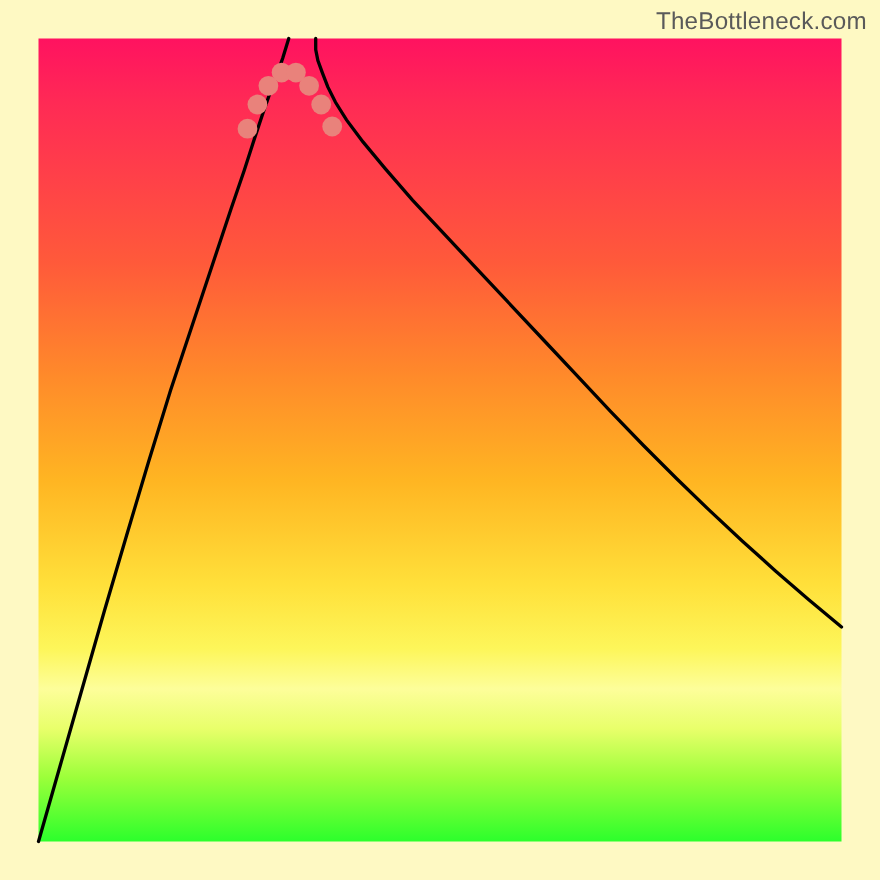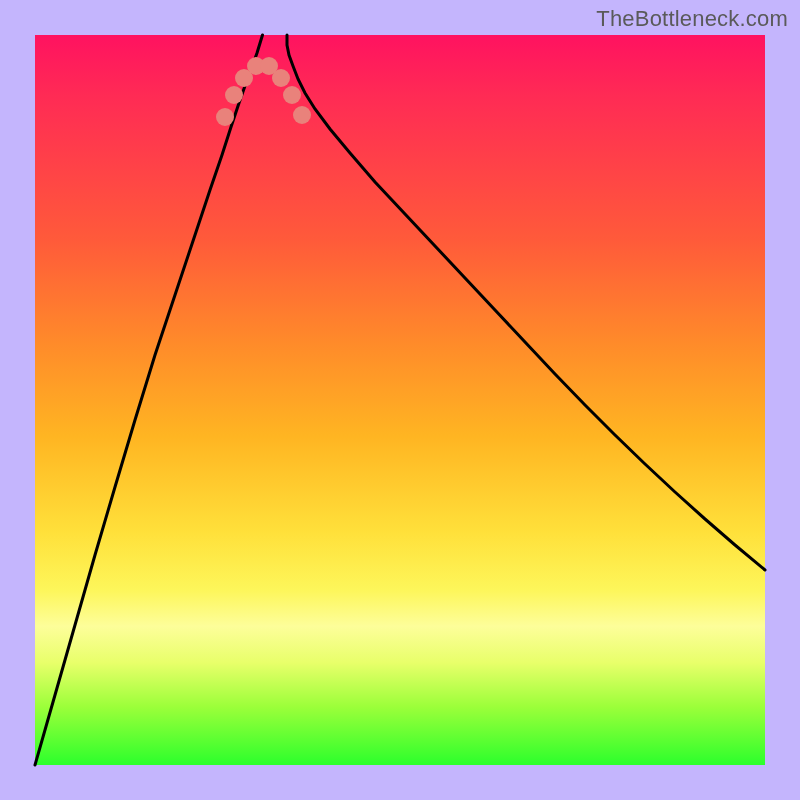--- a/index.html
+++ b/index.html
@@ -10,21 +10,21 @@
     background: #000;
     overflow: hidden;
     font-family: Arial, Helvetica, sans-serif;
   }
   .frame {
     position: absolute;
     left: 0;
     top: 0;
     width: 800px;
     height: 800px;
-    background: #c4b5fd;
+    background: #fef9c3;
   }
   .plot {
     position: absolute;
     left: 35px;
     top: 35px;
     width: 730px;
     height: 730px;
     
     background: linear-gradient(
       to bottom,

